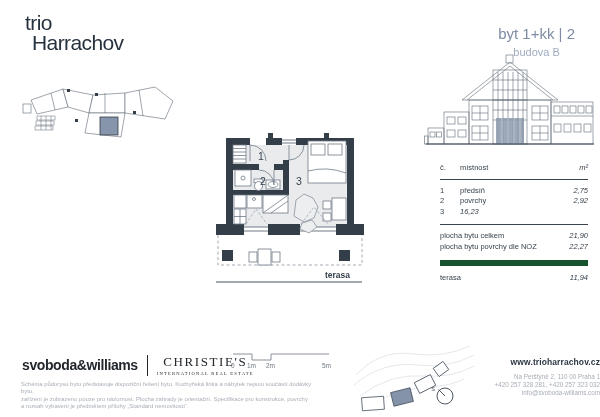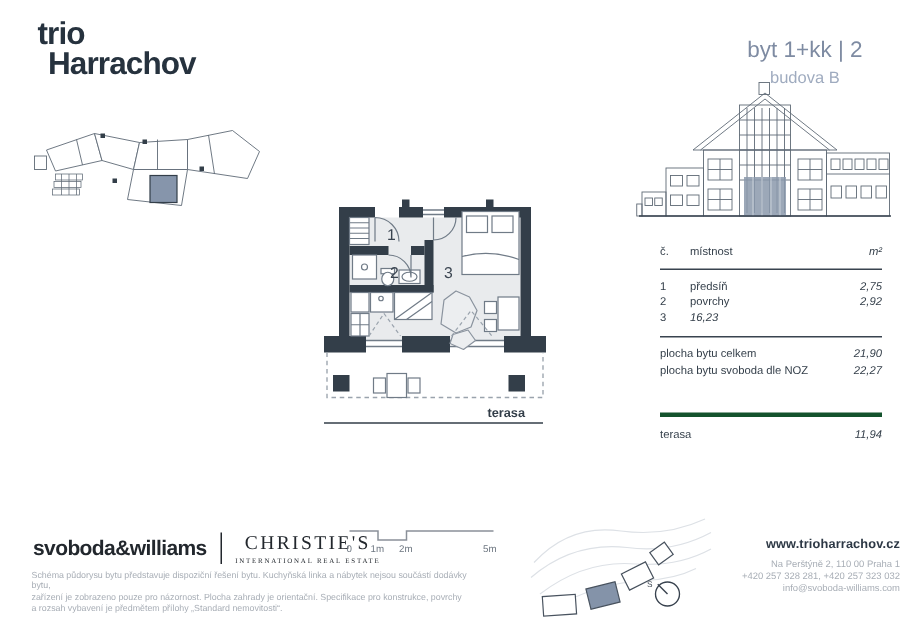--- a/index.html
+++ b/index.html
@@ -1,40 +1,40 @@
 <!DOCTYPE html>
 <html><head>
 <meta charset="utf-8">
 <style>
   html,body{margin:0;padding:0;background:#ffffff;}
   .page{position:relative;width:600px;height:417px;background:#ffffff;overflow:hidden;
         font-family:"Liberation Sans",sans-serif;color:#26323e;}
 
   
-  .logo{position:absolute;left:25px;top:13px;font-weight:bold;font-size:21px;line-height:20px;
+  .logo{position:absolute;left:25px;top:13px;font-weight:normal;font-size:21px;line-height:20px;
         letter-spacing:-0.6px;color:#26323e;}
   .logo .l2{margin-left:7px;}
   .unit-head{position:absolute;right:25px;top:25px;text-align:center;}
   .unit-title{font-size:15px;color:#7e8ba2;}
   .unit-building{font-size:11px;color:#9fabbf;margin-top:4px;}
 
   
   .keyplan{position:absolute;left:15px;top:76px;}
   .elevation{position:absolute;left:424px;top:54px;}
   .floorplan{position:absolute;left:208px;top:124px;}
 
   
   .table{position:absolute;left:440px;top:163px;width:148px;font-size:7.5px;color:#333e49;}
   .t-row{display:flex;align-items:baseline;line-height:10.5px;}
   .t-num{width:20px;}
   .t-room{flex:1;}
   .t-area{text-align:right;white-space:nowrap;font-style:italic;}
   .t-head{padding-bottom:5px;border-bottom:1px solid #39434f;}
   .t-body{padding:6px 0 7px;border-bottom:1px solid #39434f;}
-  .t-totals{padding:6px 0 23px;border-bottom:3px solid #14532d;}
+  .t-totals{padding:6px 0 8px;border-bottom:6px solid #14532d;}
   .t-ter{padding-top:7px;}
 
   
   .brand{position:absolute;left:22px;top:354px;display:flex;align-items:center;gap:9px;color:#22272d;}
   .sw{font-size:14px;font-weight:bold;letter-spacing:-0.4px;}
   .brand-div{width:1px;height:21px;background:#22272d;}
   .christies{text-align:center;font-family:"Liberation Serif",serif;}
   .c-name{font-size:13px;letter-spacing:1.6px;}
   .c-sub{font-size:4.6px;letter-spacing:1.2px;margin-top:1px;}
 
@@ -252,21 +252,21 @@
         <span class="t-num">3</span>
         <span class="t-area">16,23</span>
       </div>
     </div>
     <div class="t-totals">
       <div class="t-row">
         <span class="t-room">plocha bytu celkem</span>
         <span class="t-area">21,90</span>
       </div>
       <div class="t-row">
-        <span class="t-room">plocha bytu svoboda dle NOZ</span>
+        <span class="t-room">plocha bytu povrchy dle NOZ</span>
         <span class="t-area">22,27</span>
       </div>
     </div>
     <div class="t-row t-ter">
       <span class="t-room">terasa</span>
       <span class="t-area">11,94</span>
     </div>
   </div>
 
   <div class="brand">

